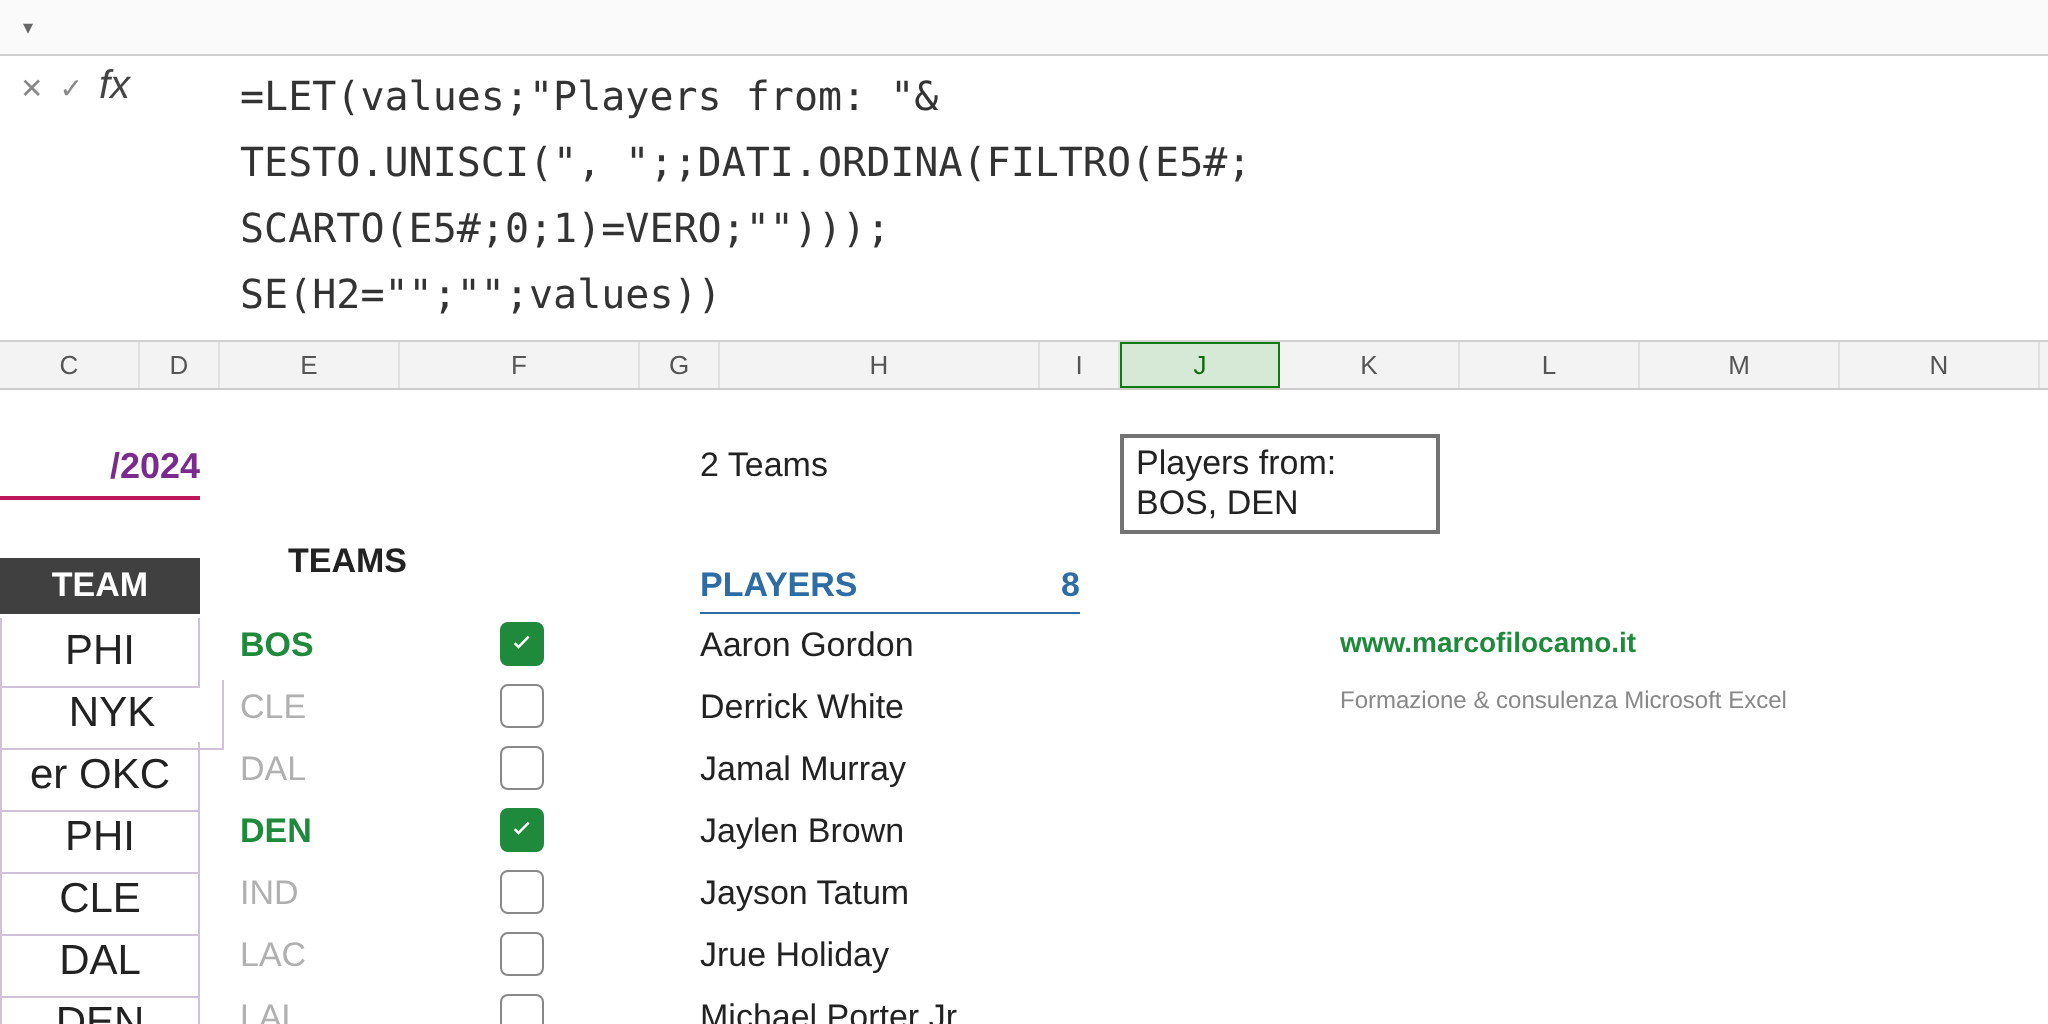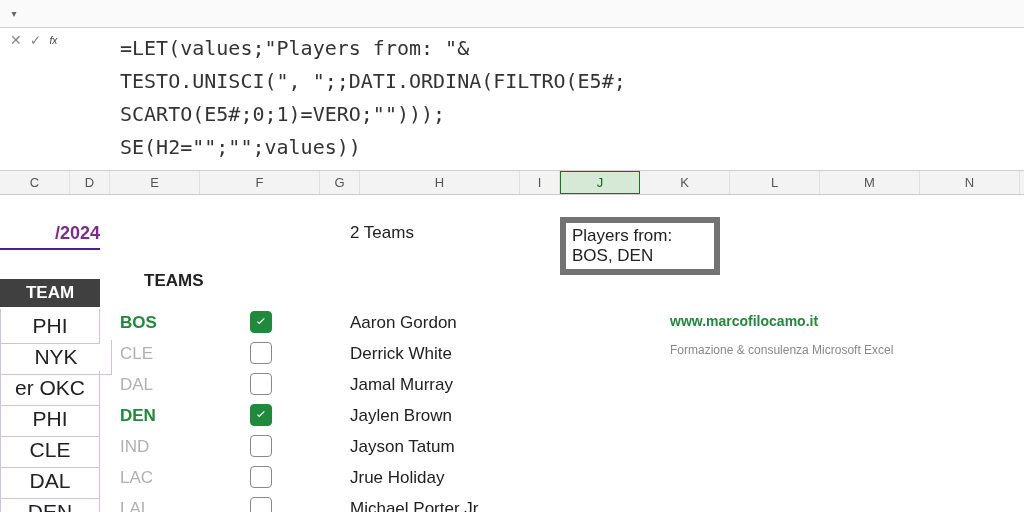--- a/index.html
+++ b/index.html
@@ -39,21 +39,21 @@
     padding: 4px 0 6px 0;
   }
   .fx-btns {
     display: flex;
     align-items: center;
     gap: 8px;
     padding: 0 10px;
     min-width: 120px;
   }
   .fx-btn { color:#888; font-size:14px; }
-  .fx-label { font-style: italic; font-size: 10px; color:#444; }
+  .fx-label { font-style: italic; font-size: 20px; color:#444; }
   .formula-text {
     font-family: "Consolas", monospace;
     font-size: 20px;
     line-height: 1.65;
     color: #333;
     padding-right: 12px;
     white-space: pre;
   }
   
   .col-headers {
@@ -65,37 +65,37 @@
     color:#555;
   }
   .ch { text-align:center; border-right:1px solid #e0e0e0; display:flex; align-items:center; justify-content:center;}
   .ch.sel { background:#d6e8d6; border:1px solid #0f7b0f; color:#0f6b0f; font-weight:500;}
   
   .grid {
     position: relative;
     height: 330px;
   }
   .cell { position:absolute; font-size:17px; }
-  .purple-date { color:#7b2a8e; font-weight:700; font-size:18px; border-bottom:2px solid #4c1d95; padding-bottom:4px;}
+  .purple-date { color:#7b2a8e; font-weight:700; font-size:18px; border-bottom:2px solid #be185d; padding-bottom:4px;}
   .team-hdr { background:#404040; color:#fff; font-weight:700; text-align:center; padding:4px 0;}
   .team-cell { border:1px solid #d0c0d8; border-top:none; text-align:center; padding:5px 0; font-size:21px;}
   .col-hdr { font-weight:700; font-size:17px; }
   .players-hdr { color:#2e6ca4; font-weight:700; border-bottom:1.5px solid #2e6ca4; padding-bottom:3px;}
   .incl-green { color:#1f8a3b; font-weight:600;}
   .incl-gray { color:#b0b0b0;}
   .cb {
     width:22px; height:22px; border:1.5px solid #888; border-radius:4px;
     display:inline-flex; align-items:center; justify-content:center;
     background:#fff;
   }
   .cb.checked { background:#1f8a3b; border-color:#1f8a3b;}
   .cb.checked svg { display:block;}
   .cb svg { display:none; width:14px; height:14px;}
   .sel-cell {
-    border:6px solid #737373;
+    border:2px solid #737373;
     padding:3px 6px;
     background:#fff;
   }
   .brand-m {
     background:#1f8a3b; color:#fff; font-weight:700;
     padding:0 4px; font-size:18px; border-radius:2px; margin-right:2px;
   }
   .link { color:#1f8a3b; font-weight:700; font-size:14px;}
   .sub { color:#888; font-size:12px;}
 </style>
@@ -171,20 +171,24 @@
           </svg>
         </span></div>
       <div class="cell incl-gray" style="left: 120px; top: 242px;">IND</div>
       <div class="cell" style="left: 250px; top: 240px;"><span class="cb "></span></div>
       <div class="cell incl-gray" style="left: 120px; top: 273px;">LAC</div>
       <div class="cell" style="left: 250px; top: 271px;"><span class="cb "></span></div>
       <div class="cell incl-gray" style="left: 120px; top: 304px;">LAL</div>
       <div class="cell" style="left: 250px; top: 302px;"><span class="cb "></span></div>
     </div>
 
+  <div class="cell players-hdr" style="left:350px; top:88px; width:190px; display:flex; justify-content:space-between;">
+    <span>PLAYERS</span>
+    <span>8</span>
+  </div>
   <div id="players-list">
       <div class="cell" style="left: 350px; top: 118px; text-align: right;">Aaron Gordon</div>
       <div class="cell" style="left: 350px; top: 149px;">Derrick White</div>
       <div class="cell" style="left: 350px; top: 180px;">Jamal Murray</div>
       <div class="cell" style="left: 350px; top: 211px;">Jaylen Brown</div>
       <div class="cell" style="left: 350px; top: 242px;">Jayson Tatum</div>
       <div class="cell" style="left: 350px; top: 273px;">Jrue Holiday</div>
       <div class="cell" style="left: 350px; top: 304px;">Michael Porter Jr.</div>
     </div>
 

